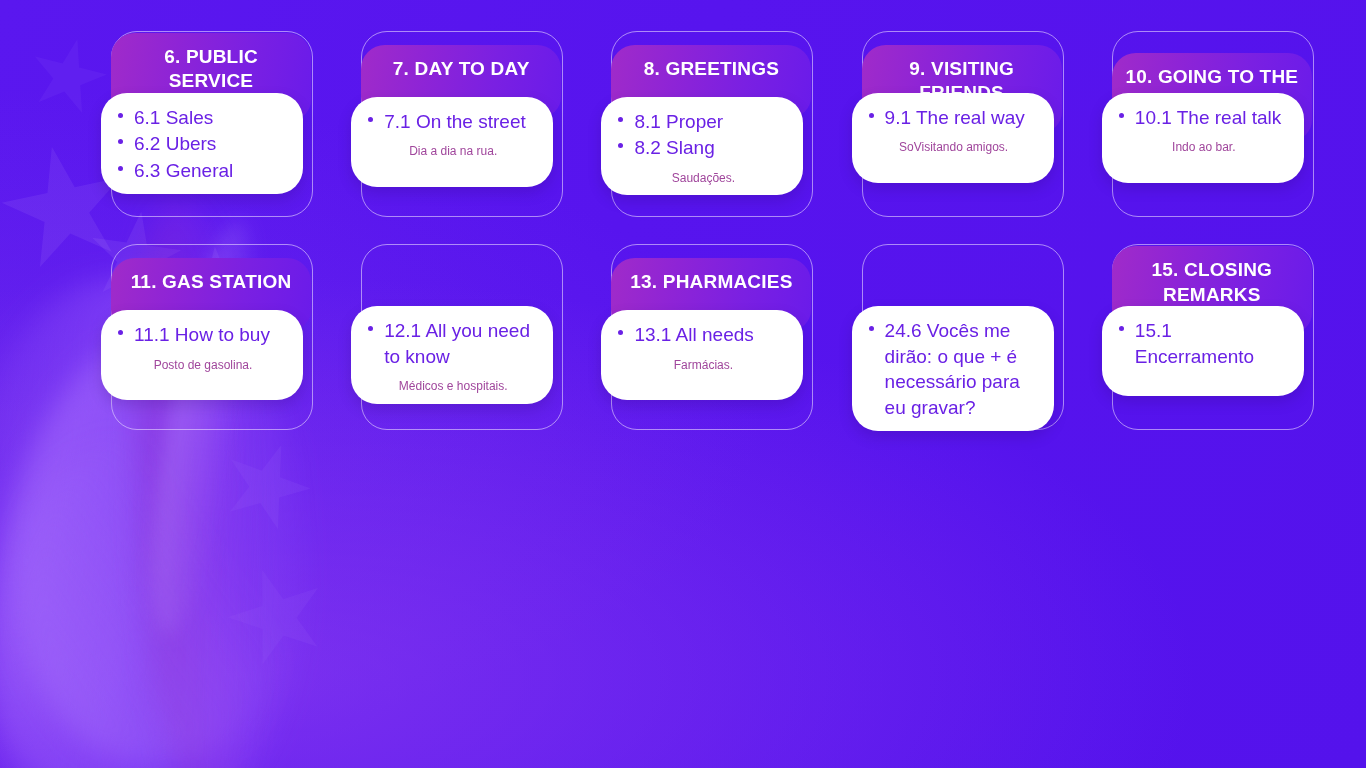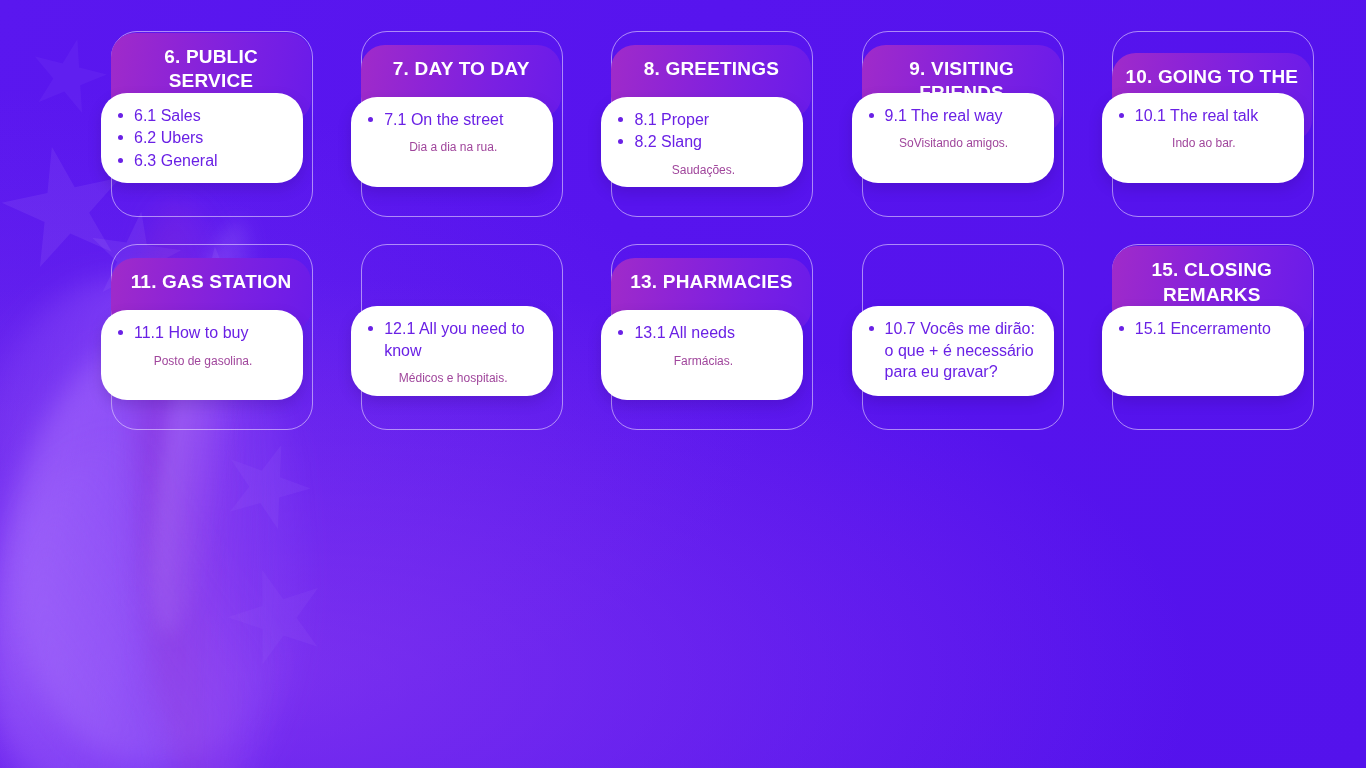--- a/index.html
+++ b/index.html
@@ -151,21 +151,21 @@
     padding: 12px 10px 10px 12px;
     min-height: 90px;
   }
 
   .items {
     list-style: none;
   }
   .items li {
     position: relative;
     color: #6a21e5;
-    font-size: 16px;
+    font-size: 19px;
     line-height: 1.34;
     padding-left: 21px;
     margin-bottom: 1px;
   }
   .items li::before {
     content: "";
     position: absolute;
     left: 5px;
     top: 8px;
     width: 5px;
@@ -307,21 +307,21 @@
           <ul class="items">
             <li>13.1 All needs</li>
           </ul>
           <div class="sub">Farmácias.</div>
         </div>
       </div>
       <div class="card" style="min-height: 152px;">
         <div class="frame" style="height: 186px;"></div>
         <div class="body" style="top: 62px;">
           <ul class="items">
-            <li>10.7 Vocês me dirão: o que + é necessário para eu gravar?</li>
+            <li>24.6 Vocês me dirão: o que + é necessário para eu gravar?</li>
           </ul>
         </div>
       </div>
       <div class="card" style="min-height: 152px;">
         <div class="frame" style="height: 186px;"></div>
         <div class="head" style="top: 2px; min-height: 86px;">
           <div class="head-title">15. CLOSING REMARKS</div>
         </div>
         <div class="body" style="top: 62px;">
           <ul class="items">

